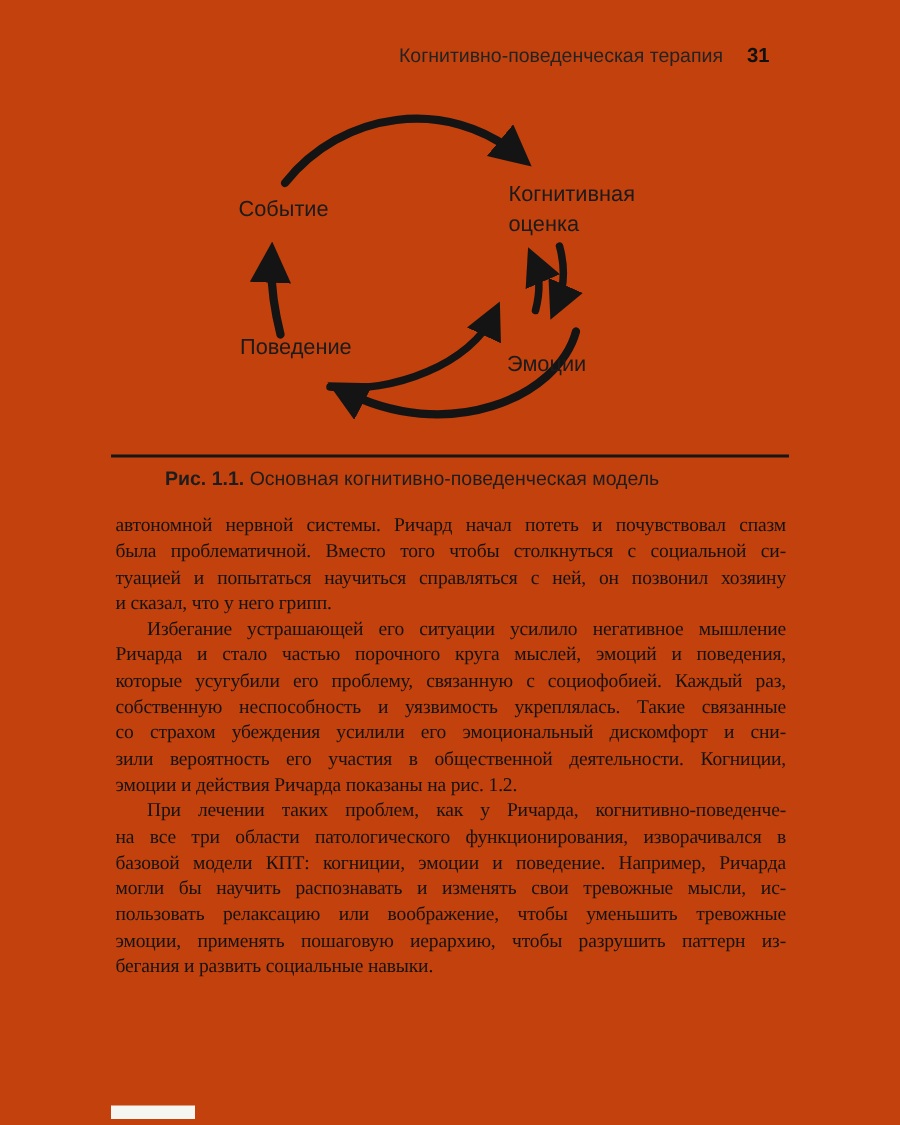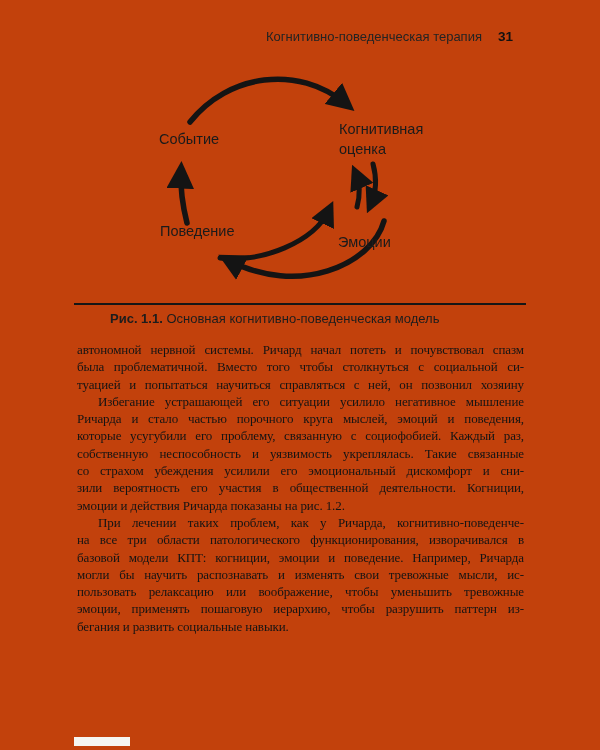--- a/index.html
+++ b/index.html
@@ -105,20 +105,21 @@
   <div class="rule"></div>
 
   <div class="caption">
     <b>Рис. 1.1.</b><span> Основная когнитивно-поведенческая модель</span>
   </div>
 
   <div class="body-text">
       <div class="bl">автономной нервной системы. Ричард начал потеть и почувствовал спазм</div>
       <div class="bl">была проблематичной. Вместо того чтобы столкнуться с социальной си-</div>
       <div class="bl">туацией и попытаться научиться справляться с ней, он позвонил хозяину</div>
+      <div class="bl last">и сказал, что у него грипп.</div>
       <div class="bl indent">Избегание устрашающей его ситуации усилило негативное мышление</div>
       <div class="bl">Ричарда и стало частью порочного круга мыслей, эмоций и поведения,</div>
       <div class="bl">которые усугубили его проблему, связанную с социофобией. Каждый раз,</div>
       <div class="bl">собственную неспособность и уязвимость укреплялась. Такие связанные</div>
       <div class="bl">со страхом убеждения усилили его эмоциональный дискомфорт и сни-</div>
       <div class="bl">зили вероятность его участия в общественной деятельности. Когниции,</div>
       <div class="bl last">эмоции и действия Ричарда показаны на рис. 1.2.</div>
       <div class="bl indent">При лечении таких проблем, как у Ричарда, когнитивно-поведенче-</div>
       <div class="bl">на все три области патологического функционирования, изворачивался в</div>
       <div class="bl">базовой модели КПТ: когниции, эмоции и поведение. Например, Ричарда</div>

